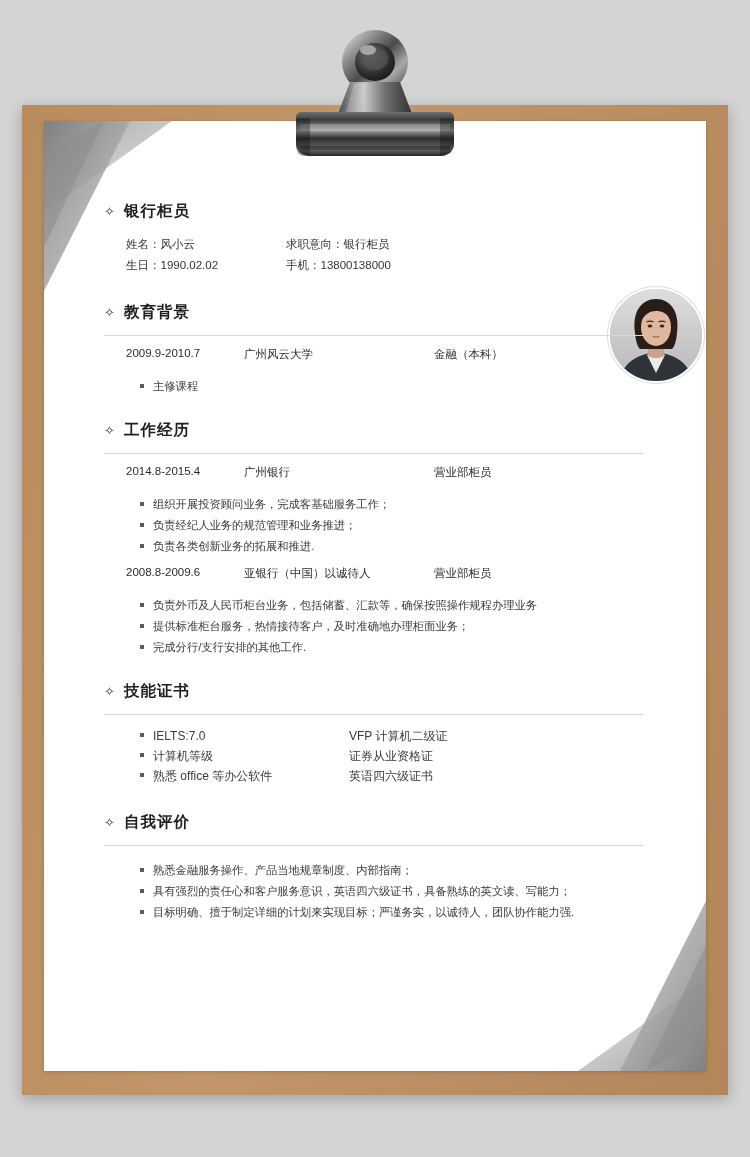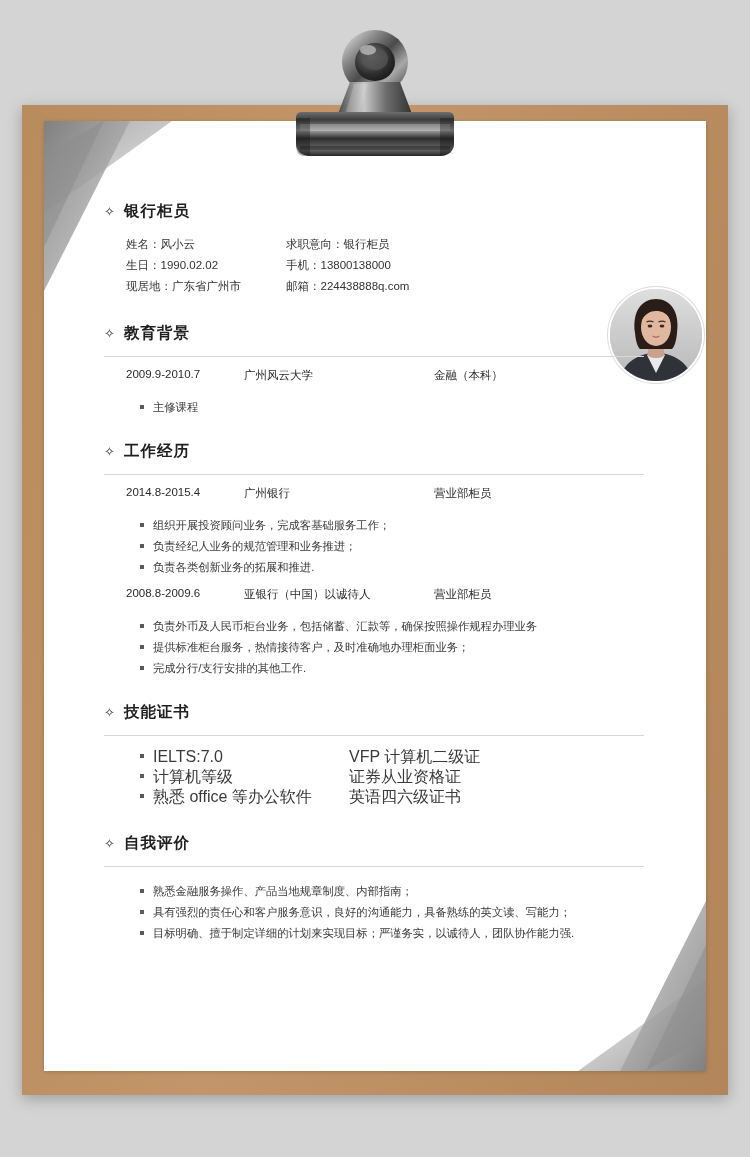--- a/index.html
+++ b/index.html
@@ -171,21 +171,21 @@
   }
 
   
   ul.skills {
     list-style: none;
     margin: 0;
     padding-left: 36px;
   }
   ul.skills li {
     position: relative;
-    font-size: 16px;
+    font-size: 12px;
     color: #3a3a3a;
     line-height: 20px;
     padding-left: 13px;
     display: flex;
   }
   ul.skills li::before {
     content: "";
     position: absolute;
     left: 0;
     top: 7px;
@@ -283,24 +283,20 @@
         </div>
         <div class="basic-rows">
           <div class="basic-row">
             <div class="cell-l"><span class="lbl">姓名：</span><span class="val">风小云</span></div>
             <div class="cell-r"><span class="lbl">求职意向：</span><span class="val">银行柜员</span></div>
           </div>
           <div class="basic-row">
             <div class="cell-l"><span class="lbl">生日：</span><span class="val">1990.02.02</span></div>
             <div class="cell-r"><span class="lbl">手机：</span><span class="val">13800138000</span></div>
           </div>
-          <div class="basic-row">
-            <div class="cell-l"><span class="lbl">现居地：</span><span class="val">广东省广州市</span></div>
-            <div class="cell-r"><span class="lbl">邮箱：</span><span class="val">224438888q.com</span></div>
-          </div>
         </div>
       </div>
 
       <div class="spacer-22"></div>
 
       <div class="section">
         <div class="section-title">
           <span class="diamond-icon">✧</span>
           <span class="title-text">教育背景</span>
         </div>
@@ -375,21 +371,21 @@
       <div class="spacer-22"></div>
 
       <div class="section">
         <div class="section-title">
           <span class="diamond-icon">✧</span>
           <span class="title-text">自我评价</span>
         </div>
         <div class="rule"></div>
         <ul class="bullets">
           <li>熟悉金融服务操作、产品当地规章制度、内部指南；</li>
-          <li>具有强烈的责任心和客户服务意识，良好的沟通能力，具备熟练的英文读、写能力；</li>
+          <li>具有强烈的责任心和客户服务意识，英语四六级证书，具备熟练的英文读、写能力；</li>
           <li>目标明确、擅于制定详细的计划来实现目标；严谨务实，以诚待人，团队协作能力强.</li>
         </ul>
       </div>
 
     </div>
   </div>
 </div>
 
 <div class="clip-wrap">
   <svg width="190" height="140" viewBox="0 0 190 140" xmlns="http://www.w3.org/2000/svg">

